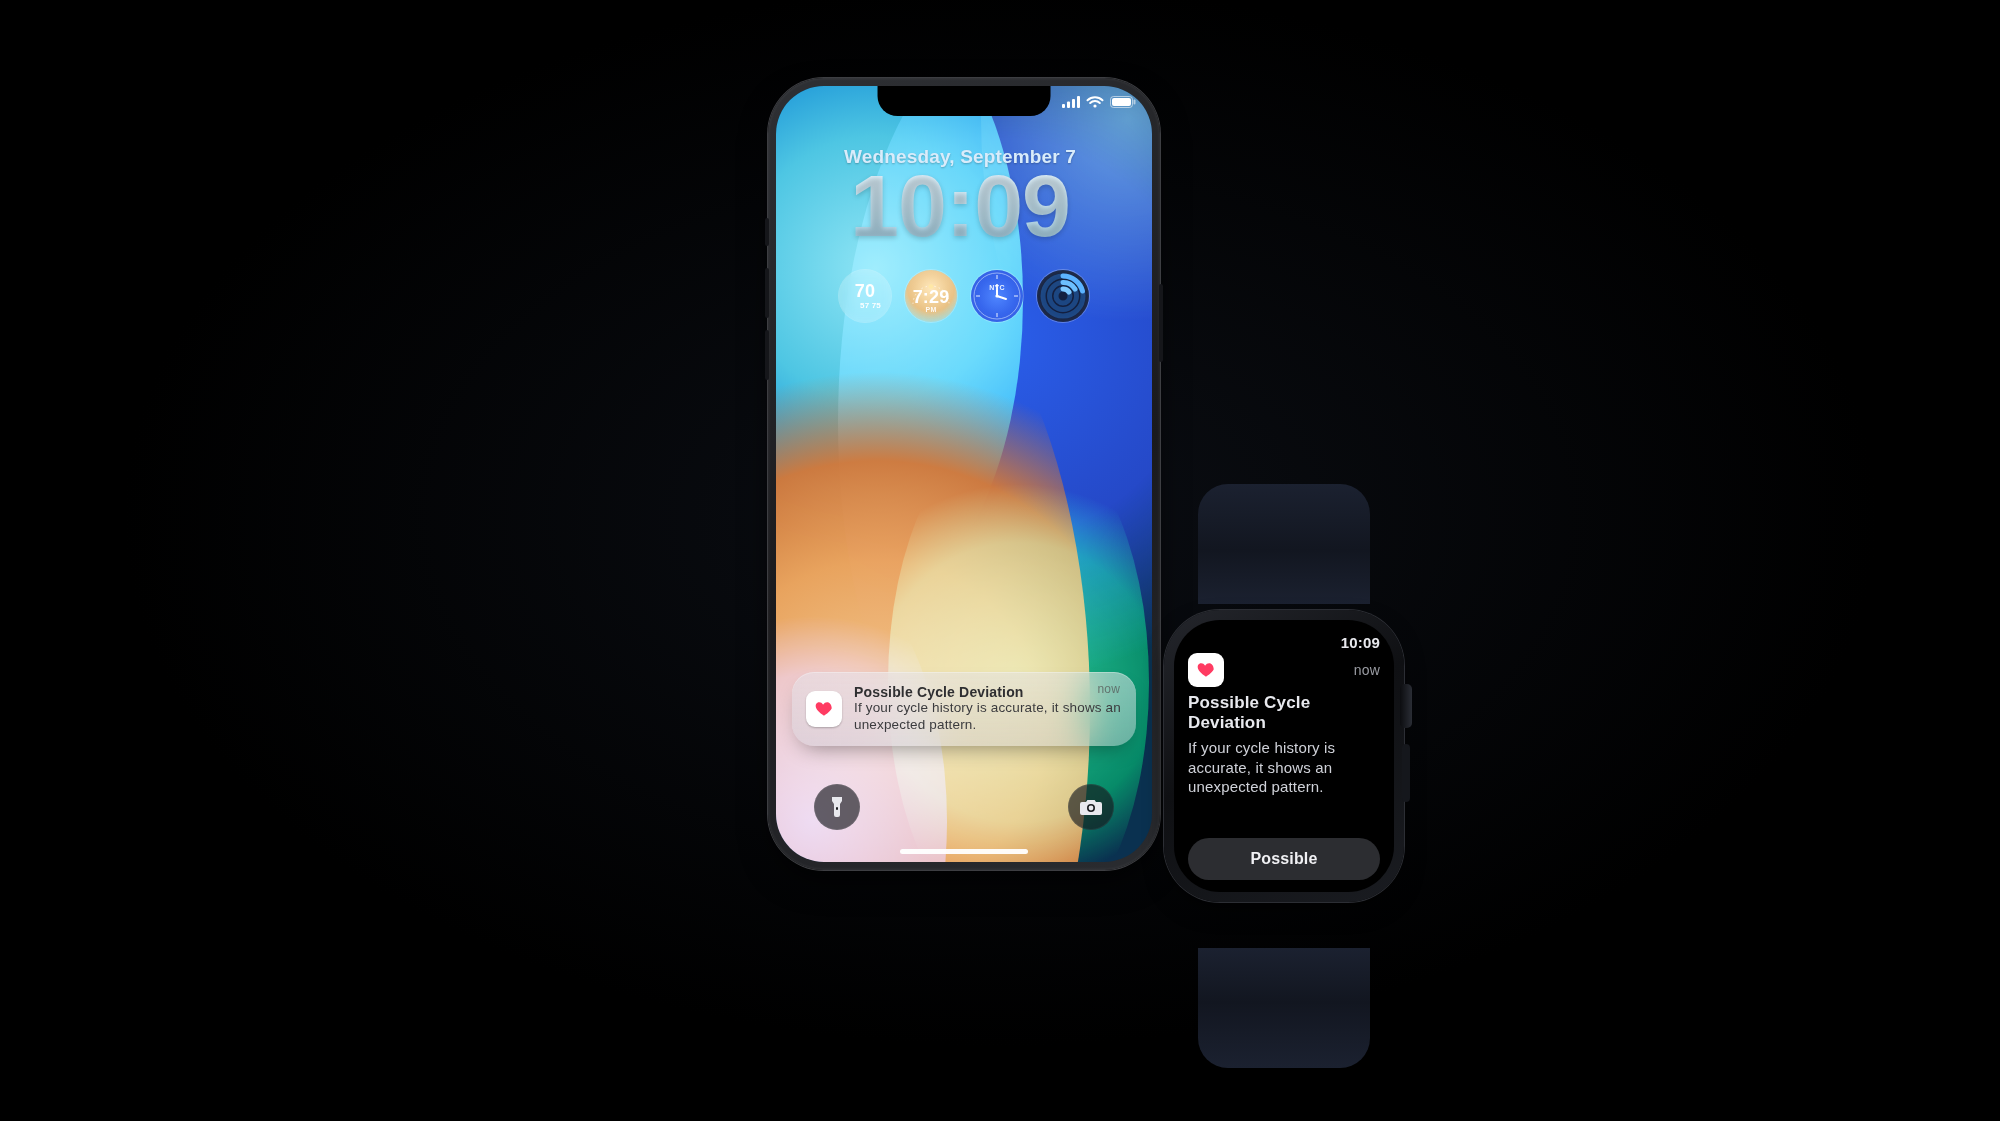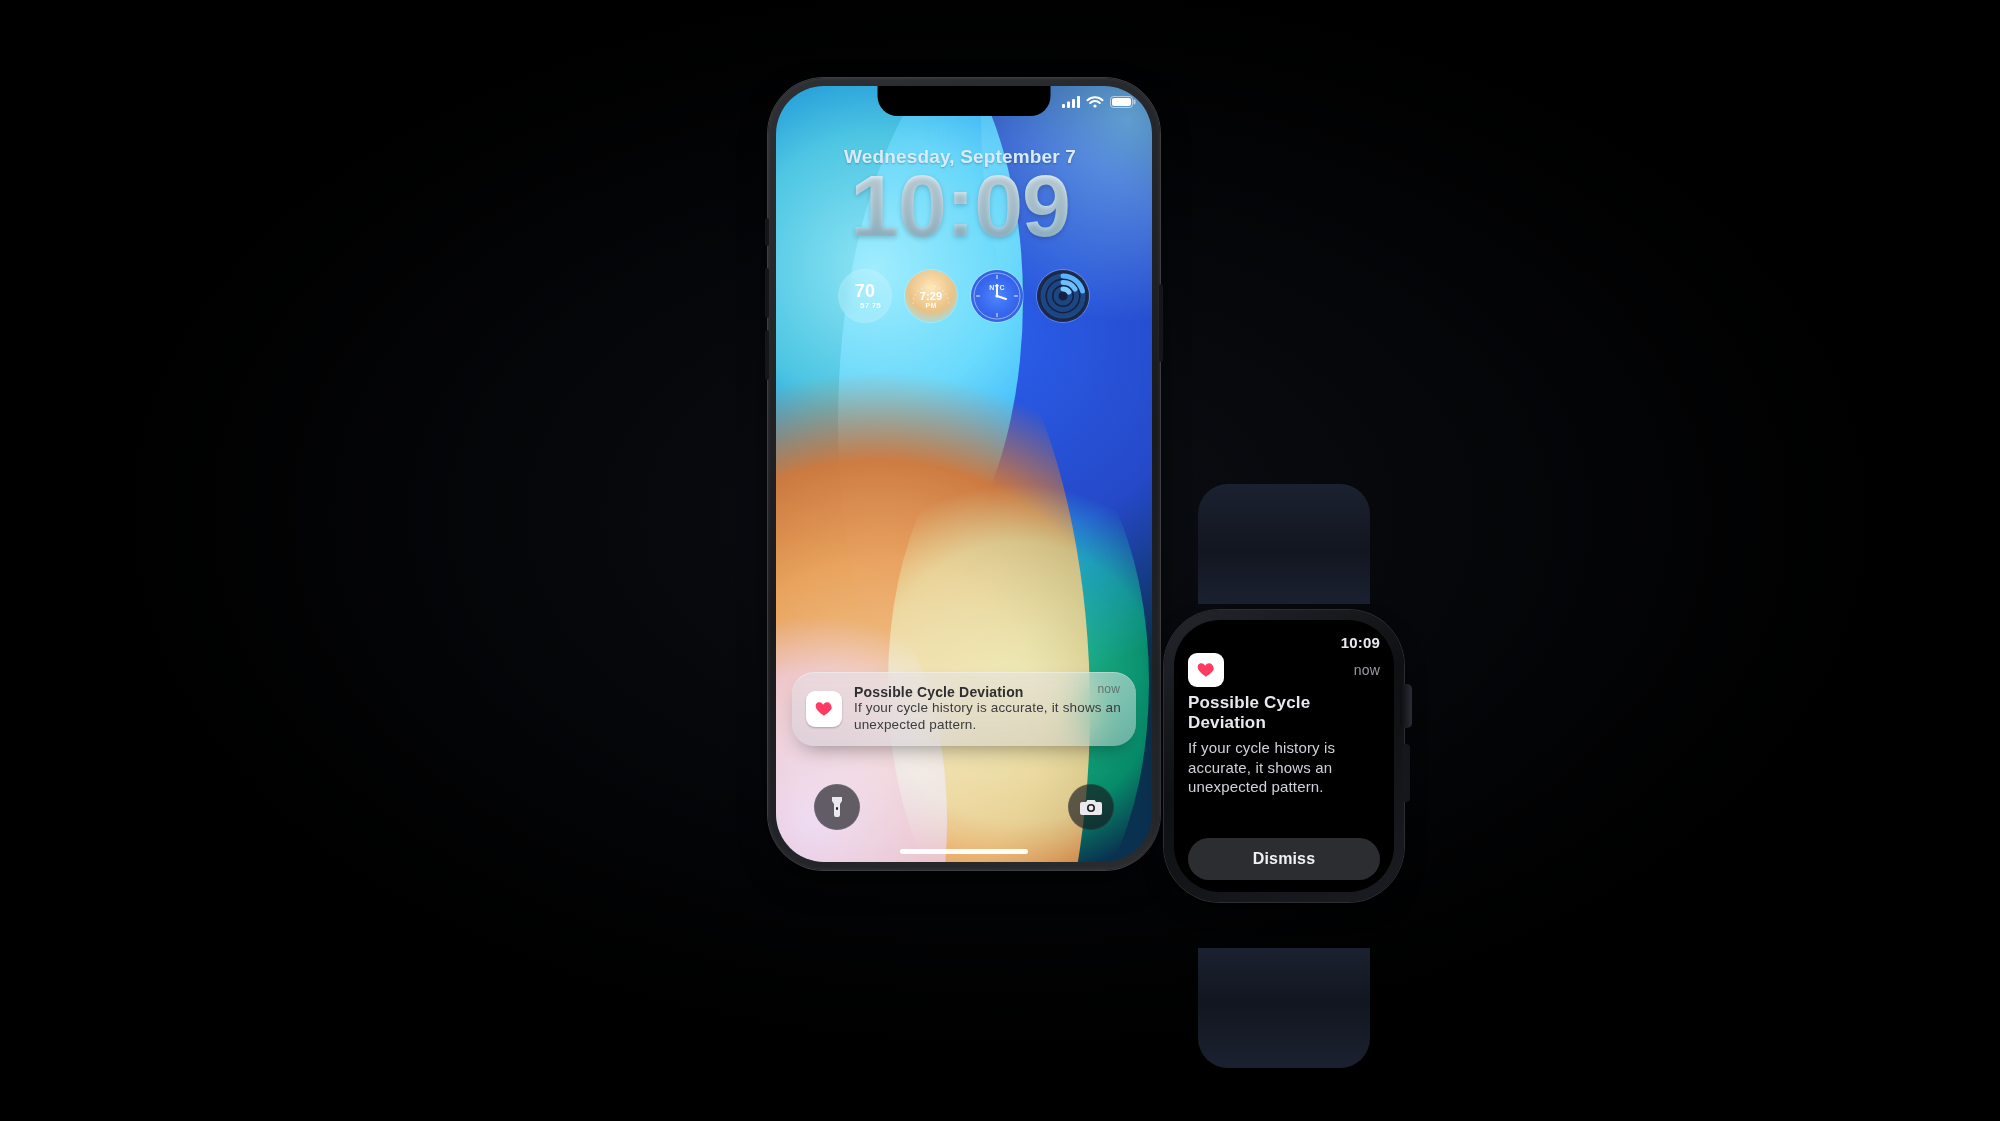--- a/index.html
+++ b/index.html
@@ -215,21 +215,21 @@
       <div class="widgets">
         <div class="wdg">
           <span class="main">70</span>
           <span class="sub"><span>57</span>&nbsp;<span>75</span></span>
         </div>
         <div class="wdg sun">
           <svg width="52" height="52" viewBox="0 0 52 52" style="position:absolute;inset:0">
             <path d="M8 34 A18 18 0 0 1 44 34" fill="none" stroke="#fff" stroke-width="1" stroke-opacity=".6" stroke-dasharray="1.5 3"></path>
             <circle cx="26" cy="16.5" r="2.2" fill="#ffe8a6"></circle>
           </svg>
-          <span class="main" style="font-size:11px;margin-top:8px">7:29</span>
+          <span class="main" style="font-size:18px;margin-top:8px">7:29</span>
           <span class="subsmall">PM</span>
         </div>
         <div class="wdg clock">
           <svg viewBox="0 0 52 52">
             <circle cx="26" cy="26" r="23" fill="none" stroke="#cfe0ff" stroke-width="1" stroke-opacity=".6"></circle>
             <g stroke="#eaf1ff" stroke-width="1">
                 <line x1="26" y1="5" x2="26" y2="9"></line>
                 <line x1="26" y1="43" x2="26" y2="47"></line>
                 <line x1="5" y1="26" x2="9" y2="26"></line>
                 <line x1="43" y1="26" x2="47" y2="26"></line>
@@ -303,19 +303,19 @@
               <svg class="heart-svg" viewBox="0 0 24 24">
                 <path d="M12 20s-7.2-4.5-9.3-9C1 7.2 3 4 6.3 4c2 0 3.4 1.1 4.2 2.4.2.3.7.3.9 0C12.3 5.1 13.7 4 15.7 4 19 4 21 7.2 21.3 11c-2.1 4.5-9.3 9-9.3 9z" fill="#ff3b62"></path>
               </svg>
             </div>
             <span class="watch-when">now</span>
           </div>
           <div class="watch-title">Possible Cycle Deviation</div>
           <div class="watch-text">If your cycle history is accurate, it shows an unexpected pattern.</div>
         </div>
         <div class="watch-dismiss">
-          <span>Dismiss</span>
+          <span>Possible</span>
         </div>
       </div>
     </div>
   </div>
 
 </div>
 
 </body></html>

